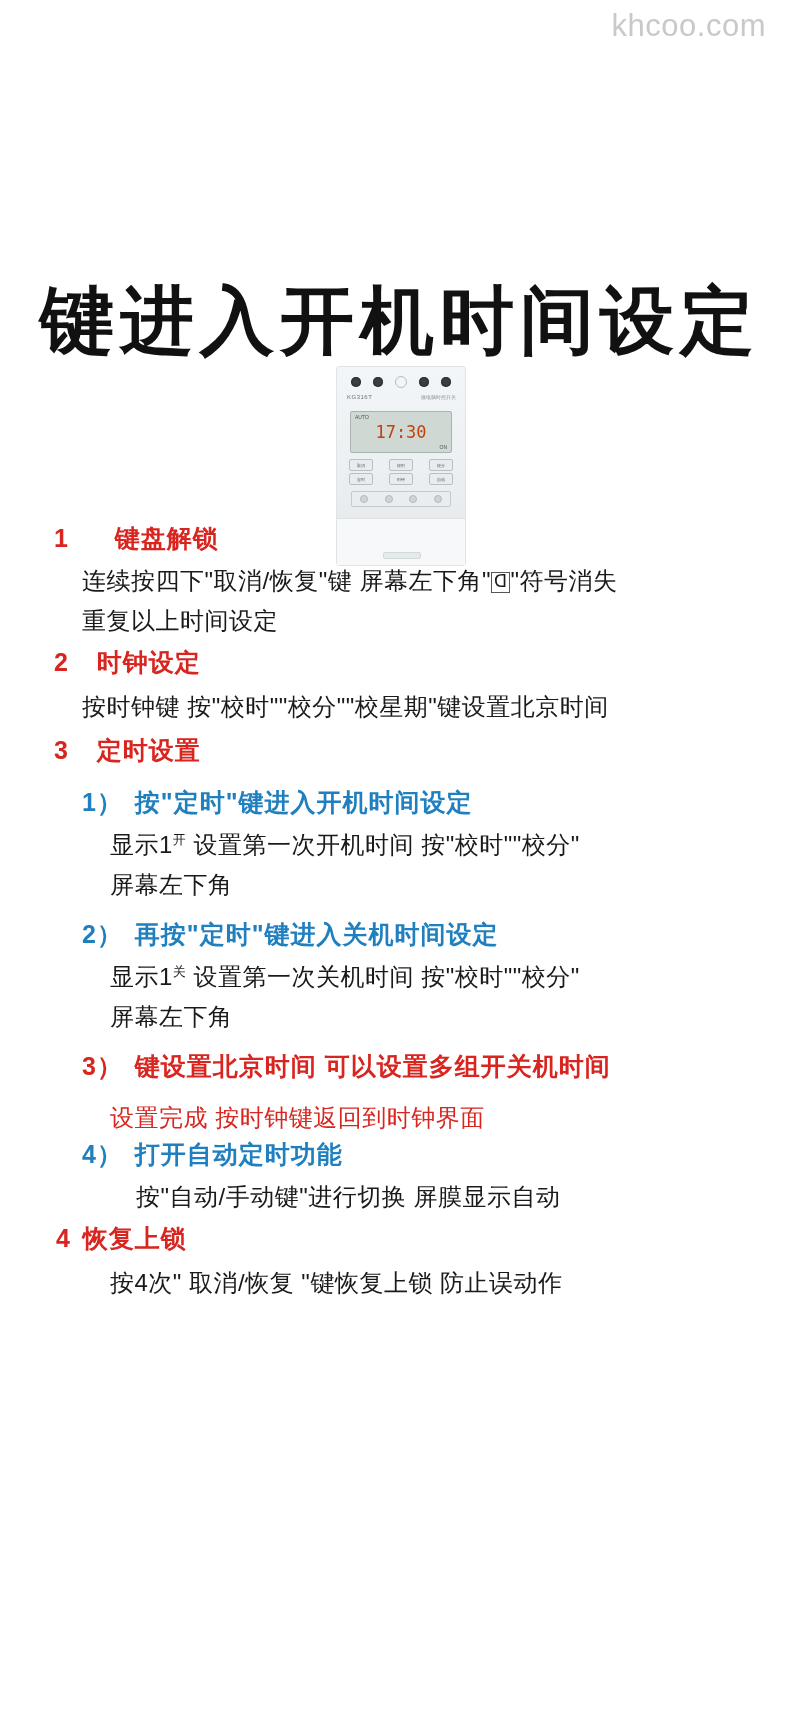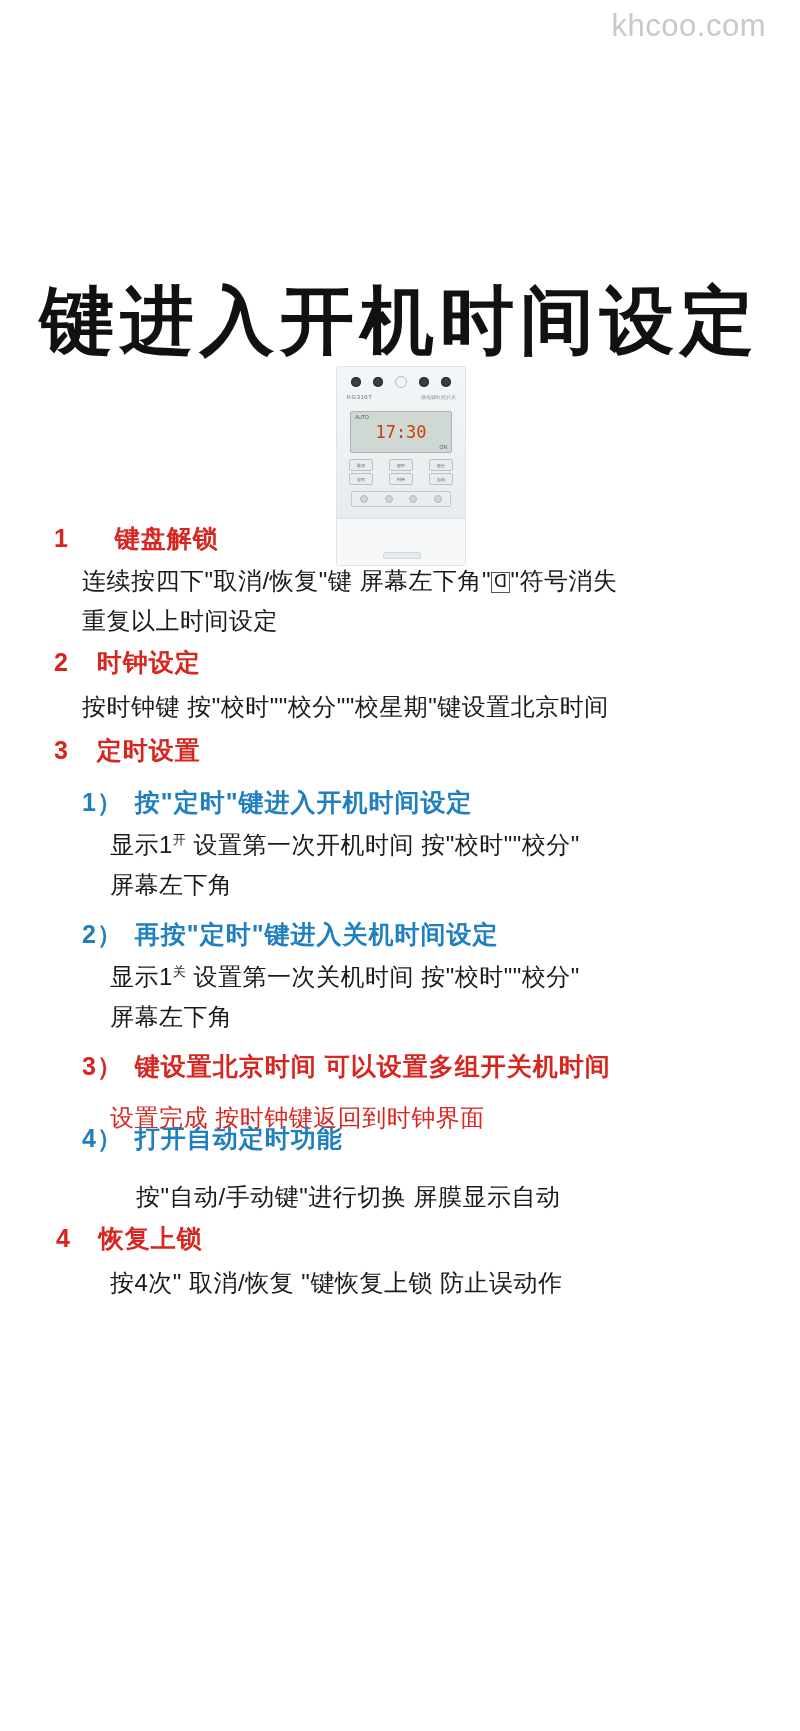--- a/index.html
+++ b/index.html
@@ -236,25 +236,25 @@
     <span>显示1</span><sup class="mark">关</sup><span> 设置第一次关机时间 按"校时""校分"</span>
   </div>
   <div class="row body-line" style="top:478px; left:110px;">屏幕左下角</div>
 
   <div class="row hd red" style="top:528px; left:82px;">
     <span class="num">3）</span>
     <span style="margin-left:4px;">键设置北京时间 可以设置多组开关机时间</span>
   </div>
   <div class="row body-line red" style="top:579px; left:110px;">设置完成 按时钟键返回到时钟界面</div>
 
-  <div class="row hd blue" style="top:600px; left:82px;">
+  <div class="row hd blue" style="top:616px; left:82px;">
     <span class="num">4）</span>
     <span style="margin-left:4px;">打开自动定时功能</span>
   </div>
   <div class="row body-line" style="top:658px; left:136px;">按"自动/手动键"进行切换 屏膜显示自动</div>
 
   <div class="row hd red" style="top:700px; left:56px;">
     <span class="num">4</span>
-    <span style="margin-left:20px;text-align:right;">恢复上锁</span>
+    <span style="margin-left:4px;text-align:right;">恢复上锁</span>
   </div>
   <div class="row body-line" style="top:744px; left:110px;">按4次" 取消/恢复 "键恢复上锁 防止误动作</div>
 
 </div>
 
 </body></html>

